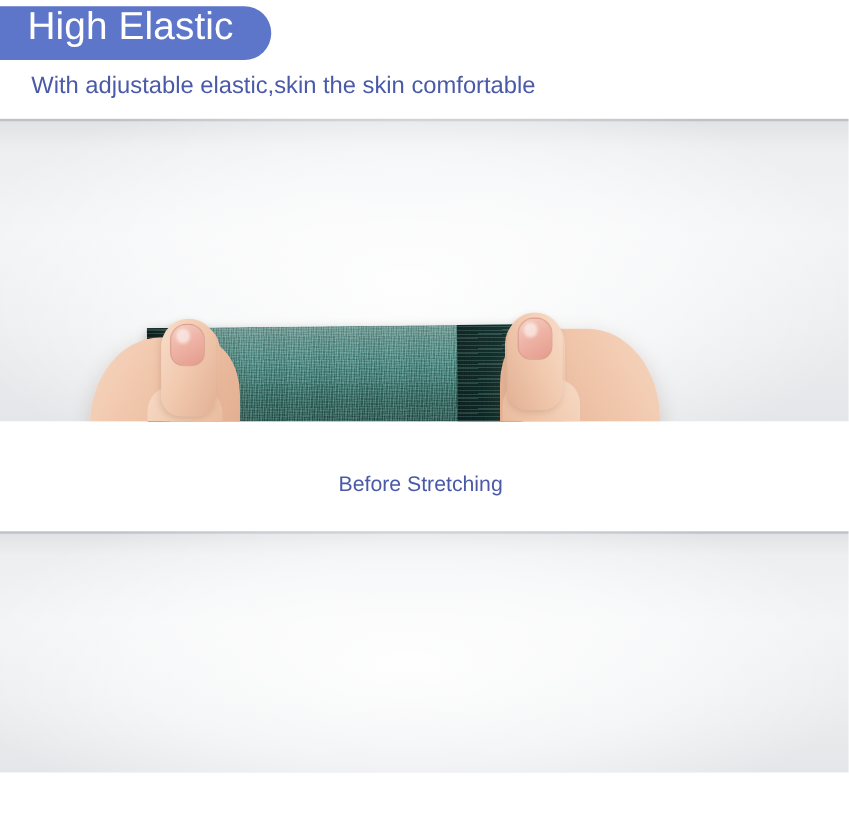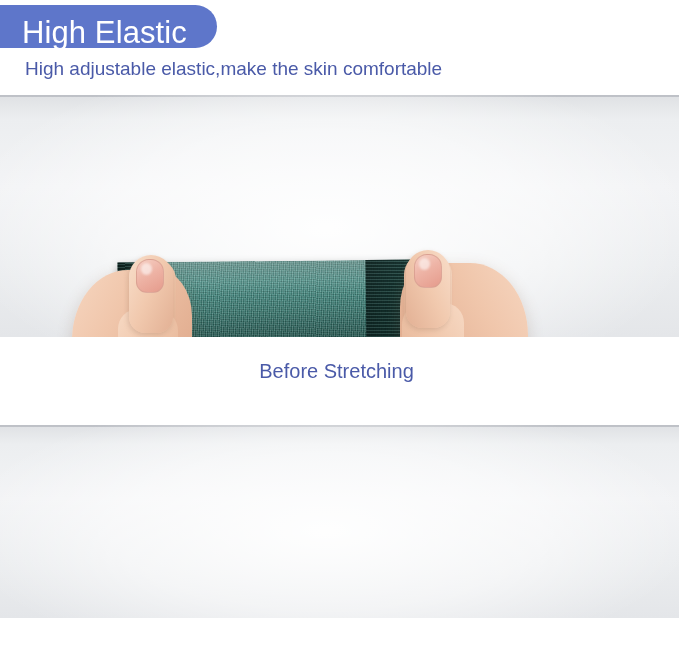--- a/index.html
+++ b/index.html
@@ -34,21 +34,21 @@
 
   .title-badge {
     position: absolute;
     left: 0;
     top: 5px;
     height: 43px;
     padding: 0 30px 0 22px;
     background: #5e76ca;
     border-radius: 0 24px 24px 0;
     display: flex;
-    align-items: flex-end;
+    align-items: flex-start;
     box-sizing: border-box;
   }
   .title-badge-text {
     color: #ffffff;
     font-size: 31px;
     line-height: 31px;
     font-weight: 400;
     letter-spacing: 0.1px;
     white-space: nowrap;
     font-family: "Liberation Sans", sans-serif;
@@ -178,37 +178,38 @@
     border-radius: 50%;
     filter: blur(1.2px);
   }
 
   
   .caption {
     position: absolute;
     width: 673px;
     text-align: center;
     color: #4a5aa8;
-    font-size: 20px;
+    font-size: 17px;
     line-height: 30px;
     font-family: "Liberation Sans", sans-serif;
+    margin-top: 17px;
   }
   #caption-before { top: 356px; }
   #caption-after  { top: 630px; }
 </style>
 </head>
 <body>
 
 <div class="page">
 
   <div class="header-block">
     <div class="title-badge">
       <span class="title-badge-text">High Elastic</span>
     </div>
-    <div class="subtitle">High adjustable elastic,make the skin comfortable</div>
+    <div class="subtitle">With adjustable elastic,skin the skin comfortable</div>
   </div>
 
   <div class="photo-panel" id="panel-before">
     <div class="backdrop-glow"></div>
 
     <div class="bandage" id="bandage-before">
       <div class="weave"></div>
       <div class="sheen"></div>
       <div class="end-dark left"></div>
       <div class="end-dark right"></div>

